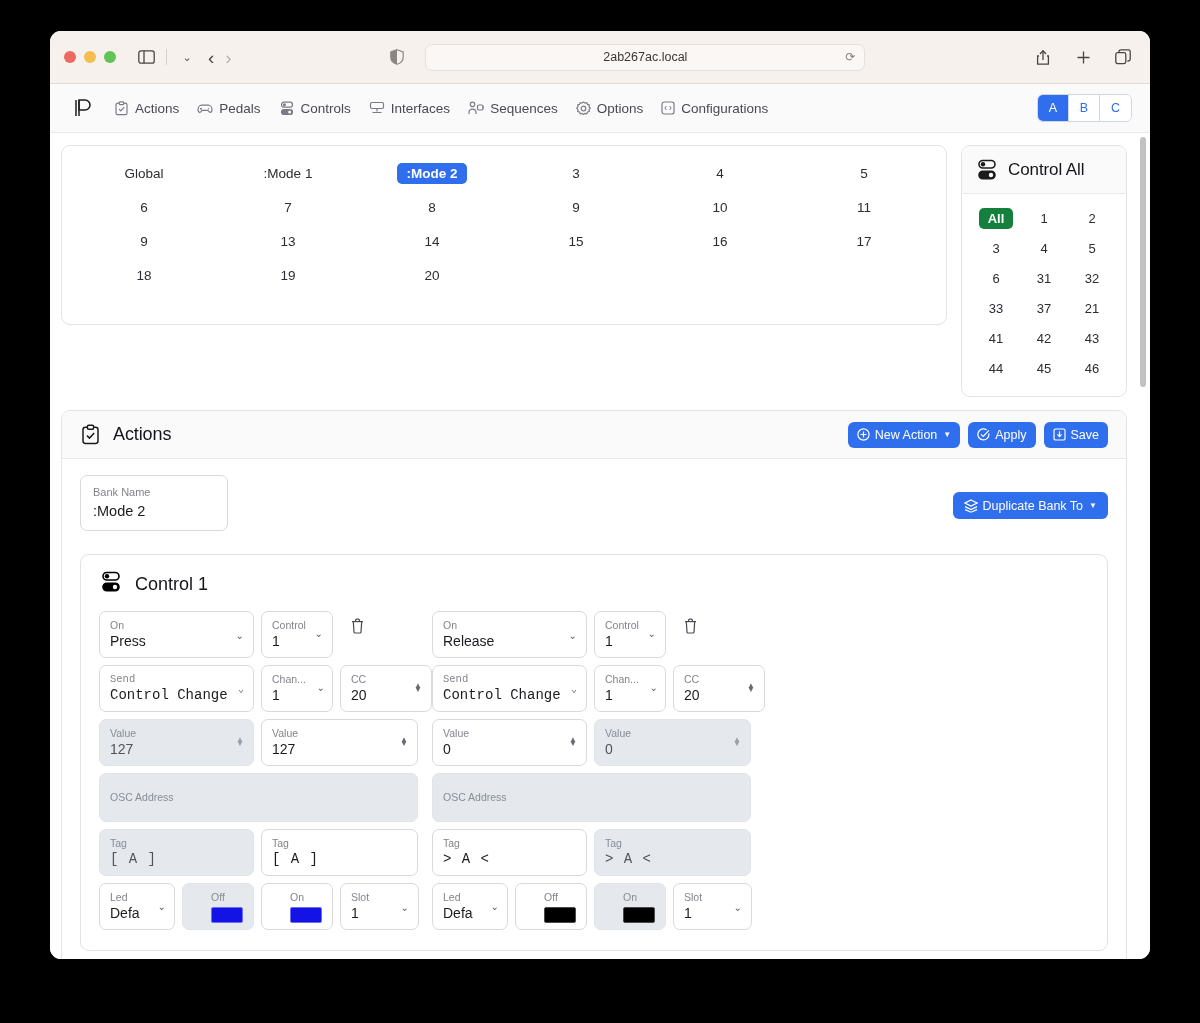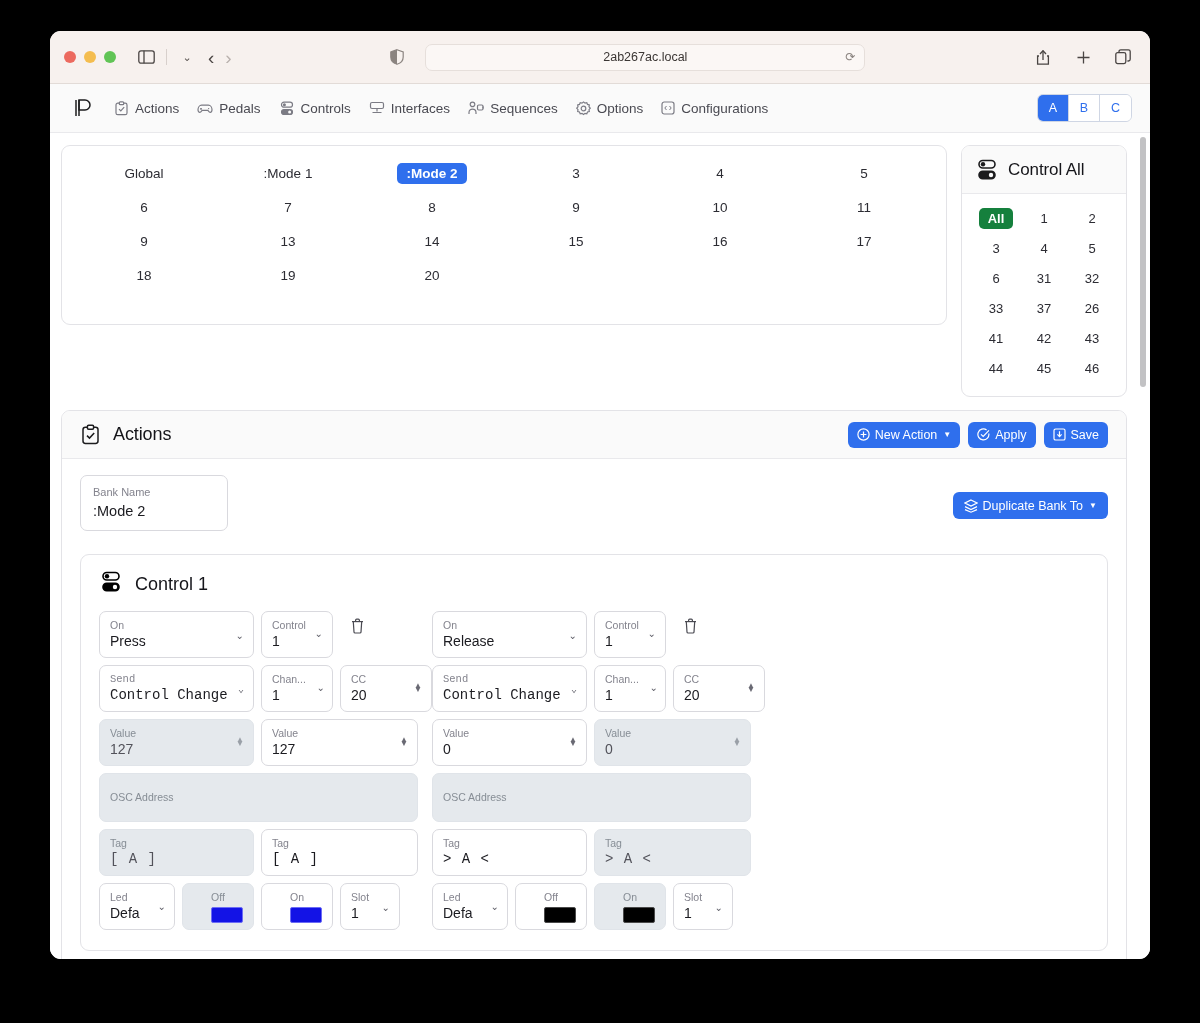--- a/index.html
+++ b/index.html
@@ -254,21 +254,21 @@
   .f-send { width: 155px; height: 47px; font-family: Liberation Mono, monospace; }
   .f-chan { width: 72px; height: 47px; }
   .f-cc { width: 92px; height: 47px; }
   .f-val { width: 155px; height: 47px; }
   .f-val2 { width: 157px; height: 47px; }
   .f-osc { width: 319px; height: 49px; }
   .f-tag { width: 155px; height: 47px; }
   .f-tag2 { width: 157px; height: 47px; }
   .f-led { width: 76px; height: 47px; }
   .f-sw { width: 72px; height: 47px; padding-left: 28px; }
-  .f-slot { width: 60px; height: 47px; }
+  .f-slot { width: 79px; height: 47px; }
 
   .f-cc .chev, .f-chan .chev { right: 7px; }
   .f-ctrl .chev, .f-chan .chev { top: 16px; transform: none; }
   .f-led .chev { top: 17px; transform: none; right: 8px; }
 
   .swatch {
     height: 17px;
     border-radius: 2px;
     margin-top: 2px;
   }
@@ -560,21 +560,21 @@
               <div class="ca-cell">
                 <span>32</span>
               </div>
               <div class="ca-cell">
                 <span>33</span>
               </div>
               <div class="ca-cell">
                 <span>37</span>
               </div>
               <div class="ca-cell">
-                <span>26</span>
+                <span>21</span>
               </div>
               <div class="ca-cell">
                 <span>41</span>
               </div>
               <div class="ca-cell">
                 <span>42</span>
               </div>
               <div class="ca-cell">
                 <span>43</span>
               </div>

